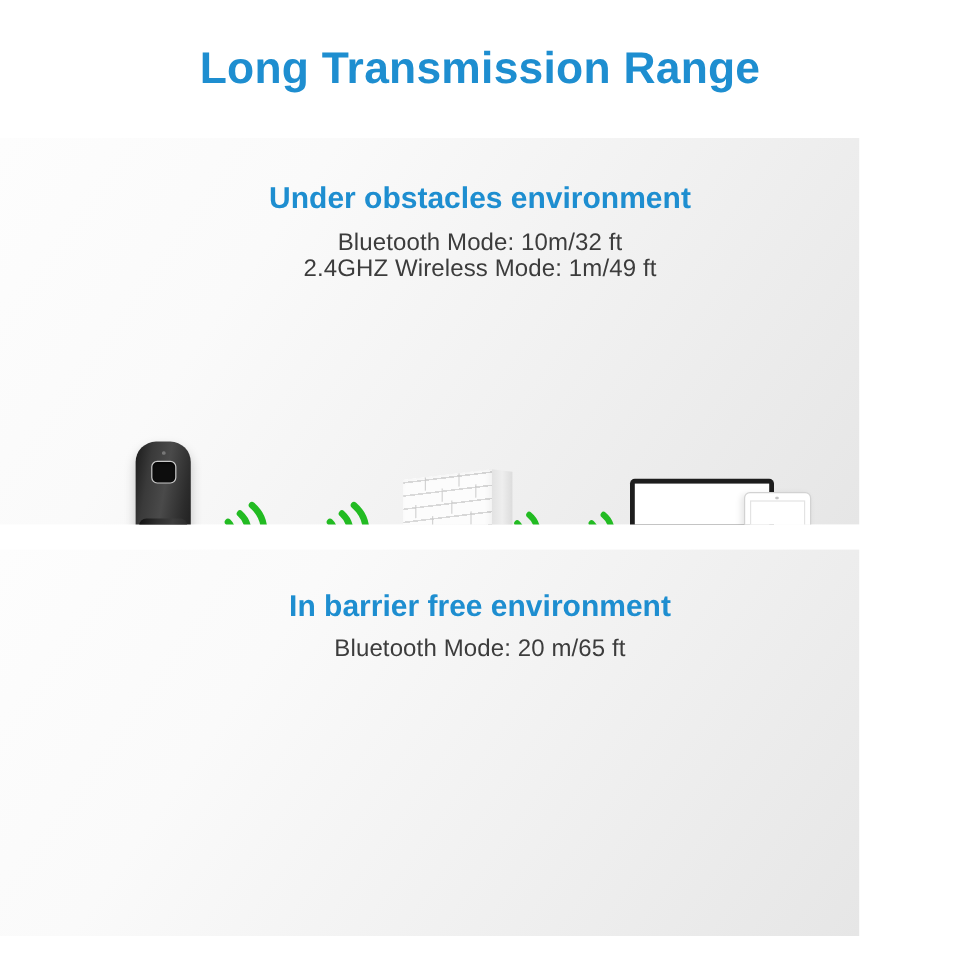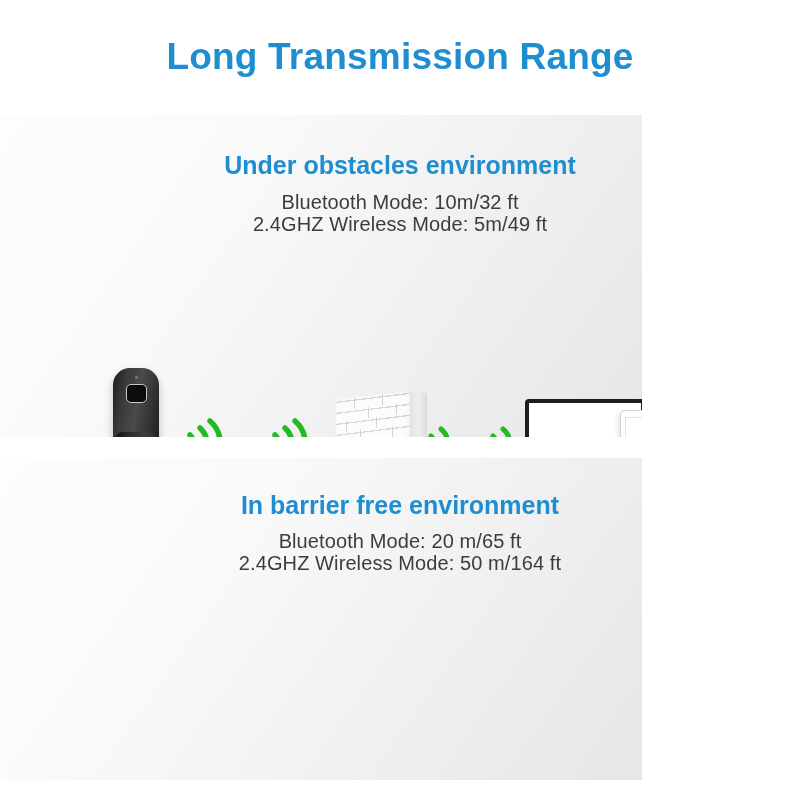--- a/index.html
+++ b/index.html
@@ -16,21 +16,21 @@
   .main-title{
     position:absolute;top:36px;left:0;width:800px;
     text-align:center;
     font-size:37px;font-weight:bold;
     color:#1e8ed0;
     letter-spacing:0.2px;
   }
 
   
   .panel{
-    position:absolute;left:0;width:642px;
+    position:absolute;left:0;width:716px;
     background:linear-gradient(125deg,#fdfdfd 0%,#fafafa 30%,#f1f1f1 62%,#e6e6e6 100%);
     overflow:hidden;
   }
   .panel-1{top:115px;height:322px;}
   .panel-2{top:458px;height:322px;}
 
   .panel-heading{
     position:absolute;left:0;width:800px;text-align:center;
     font-size:25px;font-weight:bold;color:#1e8ed0;
   }
@@ -140,21 +140,21 @@
 </head>
 <body>
 
 <div class="page">
 
   <div class="main-title">Long Transmission Range</div>
 
   <div class="panel panel-1">
     <div class="panel-heading">Under obstacles environment</div>
     <div class="panel-sub sub-1">Bluetooth Mode: 10m/32 ft</div>
-    <div class="panel-sub sub-2">2.4GHZ Wireless Mode: 5m/49 ft</div>
+    <div class="panel-sub sub-2">2.4GHZ Wireless Mode: 1m/49 ft</div>
 
     <div class="scanner sc-1">
       <div class="body"></div>
       <div class="taper"></div>
       <div class="led"></div>
       <div class="btn"></div>
 
     </div>
 
     <div class="wave" style="left:178px;top:300px;">
@@ -219,17 +219,16 @@
         <div class="scr"></div>
 
       </div>
 
     </div>
   </div>
 
   <div class="panel panel-2">
     <div class="panel-heading">In barrier free environment</div>
     <div class="panel-sub sub-1">Bluetooth Mode: 20 m/65 ft</div>
-    <div class="panel-sub sub-2">2.4GHZ Wireless Mode: 50 m/164 ft</div>
 
   </div>
 
 </div>
 
 </body></html>

